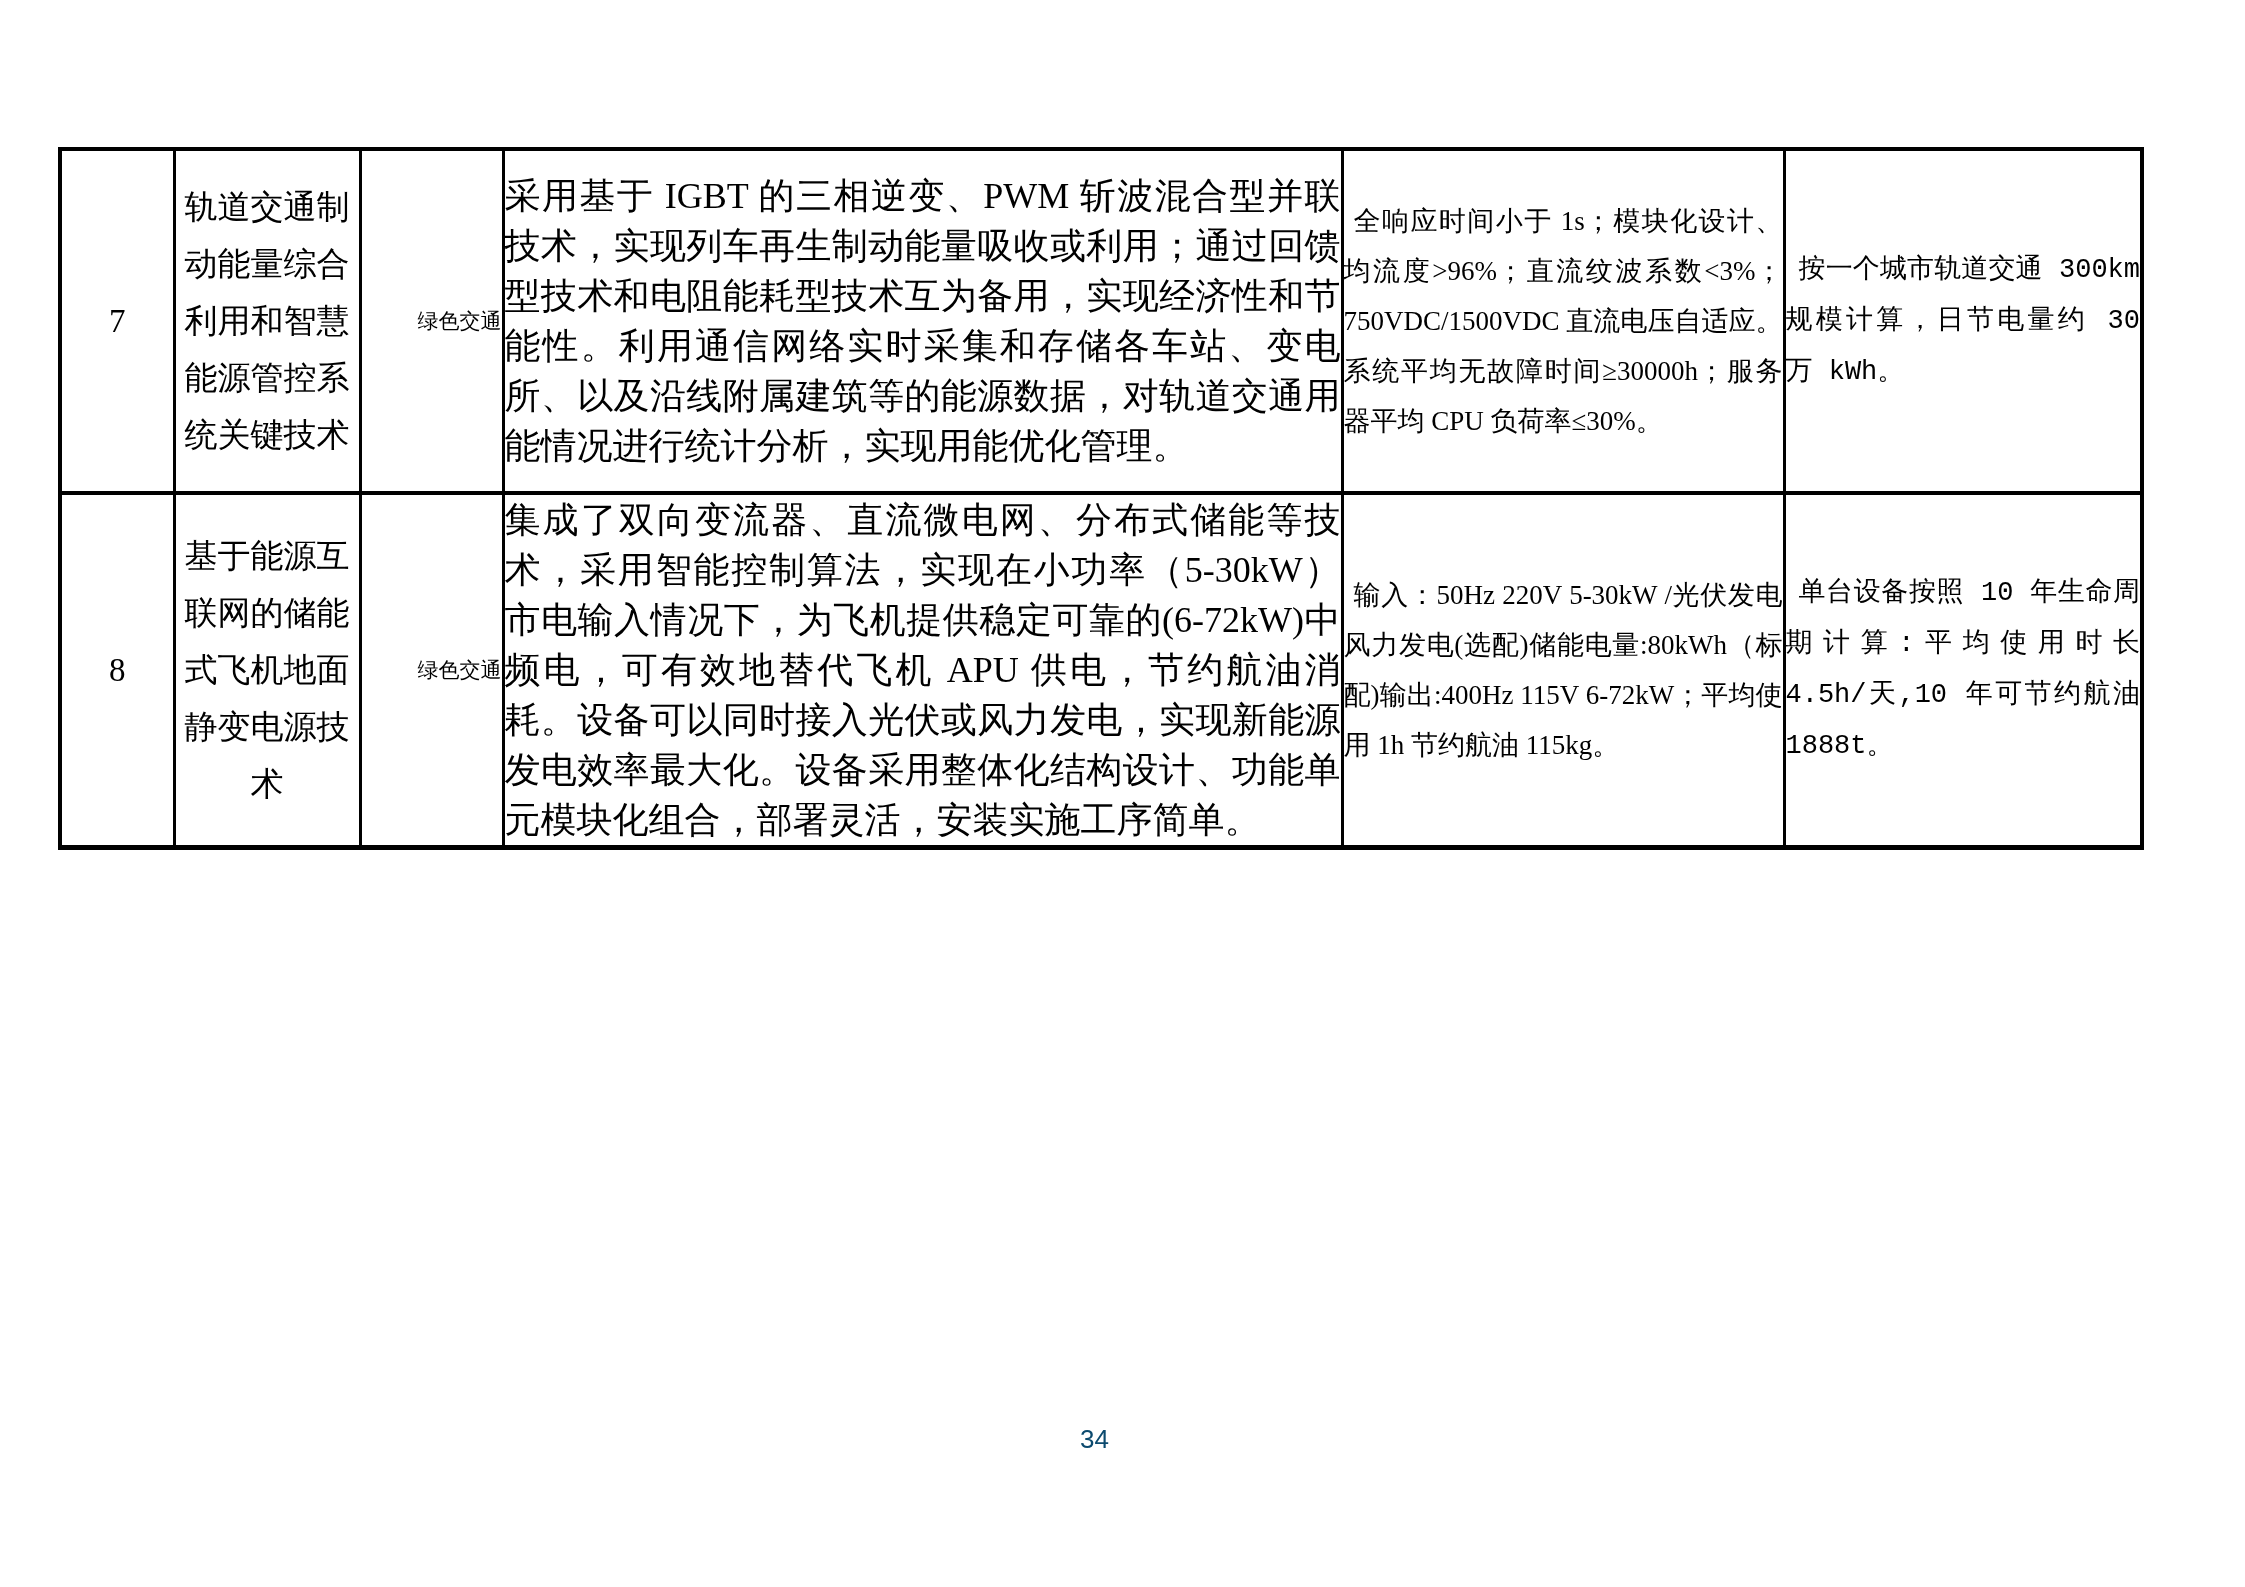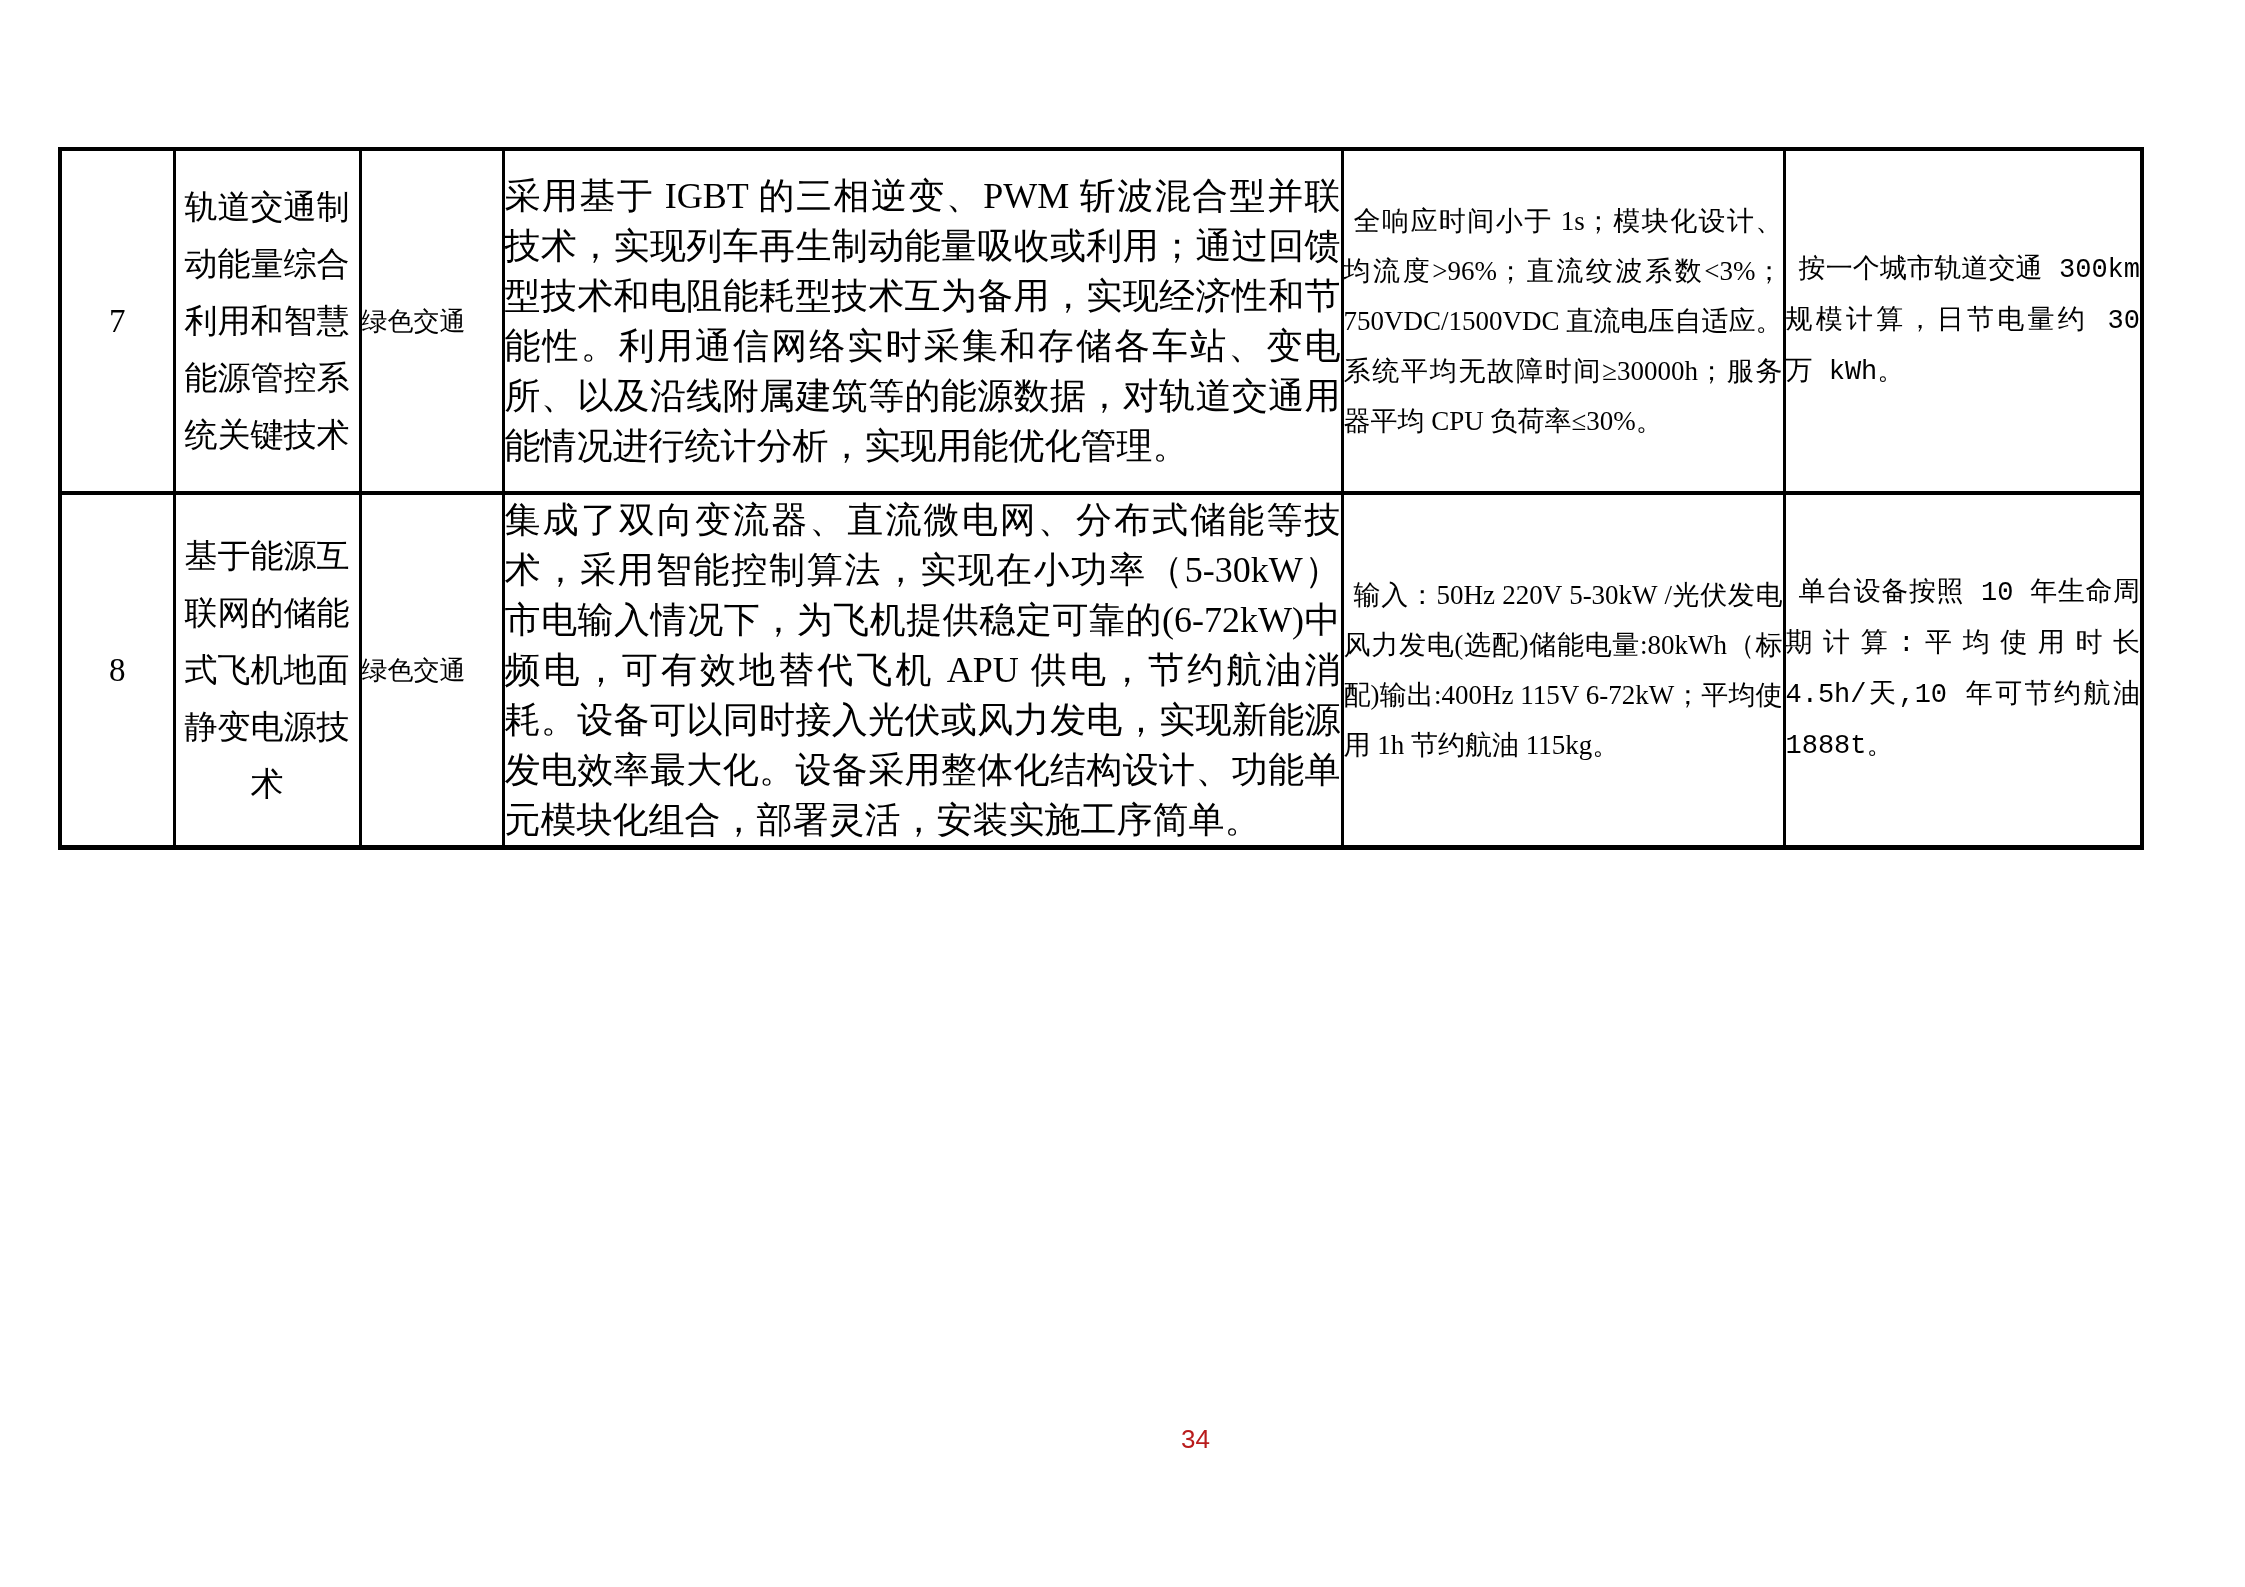--- a/index.html
+++ b/index.html
@@ -48,23 +48,23 @@
     line-height: 57px;
     text-align: center;
   }
   .c-name {
     font-size: 33px;
     line-height: 57px;
     text-align: center;
     padding: 12px 4px 0 4px;
   }
   .c-cat {
-    font-size: 26px;
+    font-size: 21px;
     line-height: 57px;
-    text-align: left;
+    text-align: right;
     padding: 0 16px;
   }
   .c-desc {
     font-size: 36px;
     line-height: 50px;
     text-align: justify;
     padding: 0 11px;
   }
   .c-spec {
     font-size: 27px;
@@ -78,24 +78,24 @@
     line-height: 51px;
     text-align: justify;
     text-indent: 13px;
     padding: 0 13px;
   }
   .page-number {
     position: absolute;
     left: 1080px;
     top: 1424px;
     width: 130px;
-    text-align: right;
+    text-align: left;
     font-size: 26px;
     font-family: "Liberation Sans", "DejaVu Sans", sans-serif;
-    color: #b91c1c;
+    color: #0c4a6e;
   }
 </style>
 </head>
 <body>
 
 <div class="page">
 
   <table class="tech-table">
     <colgroup>
       <col style="width:114px">

